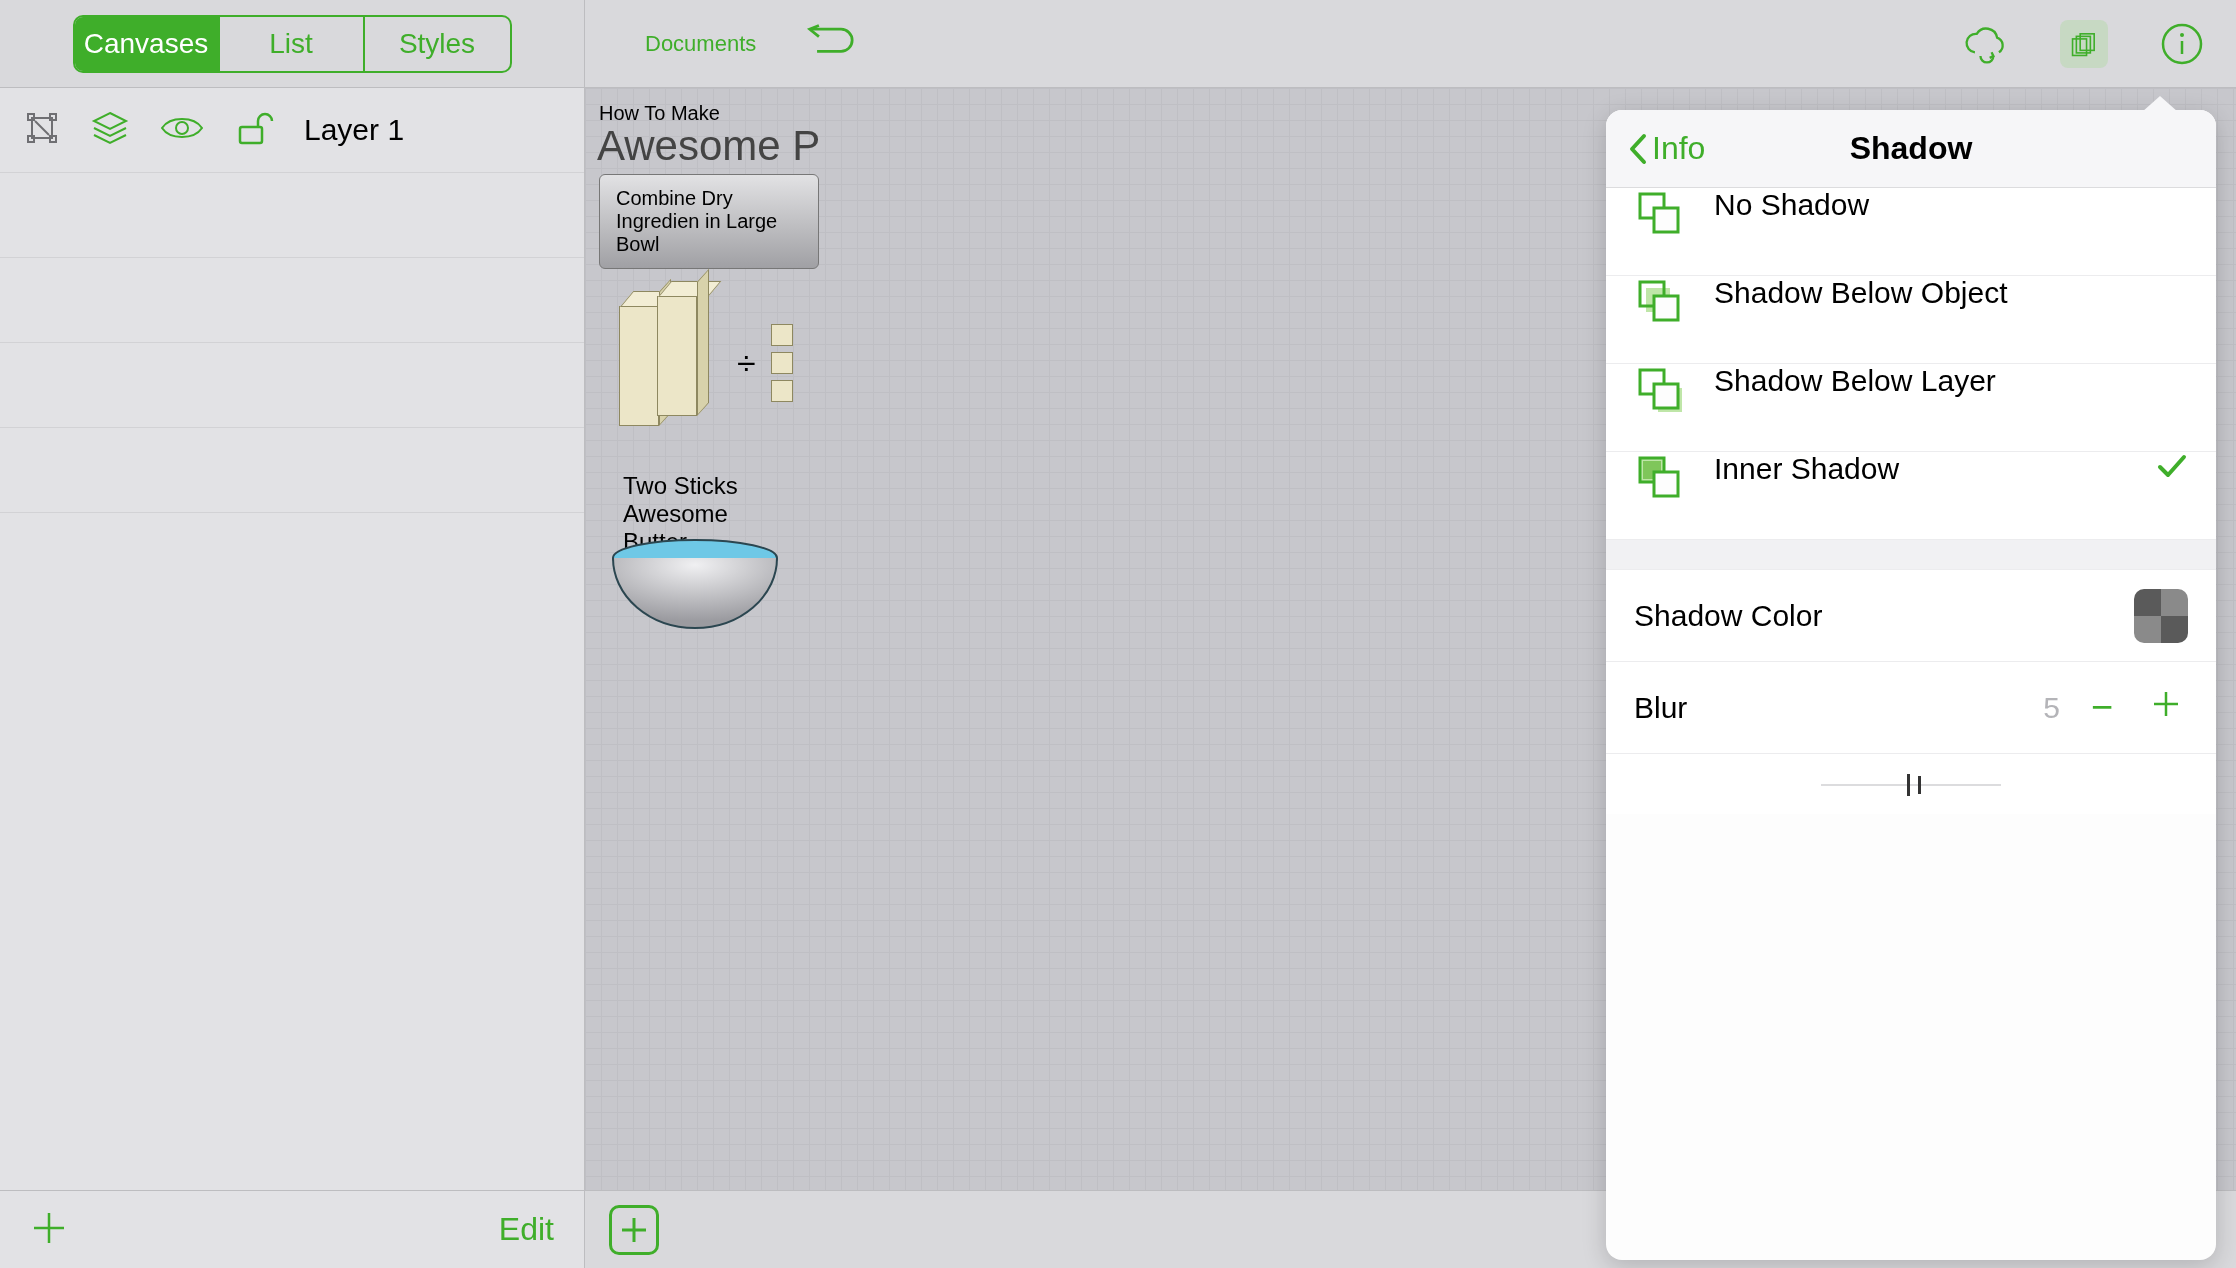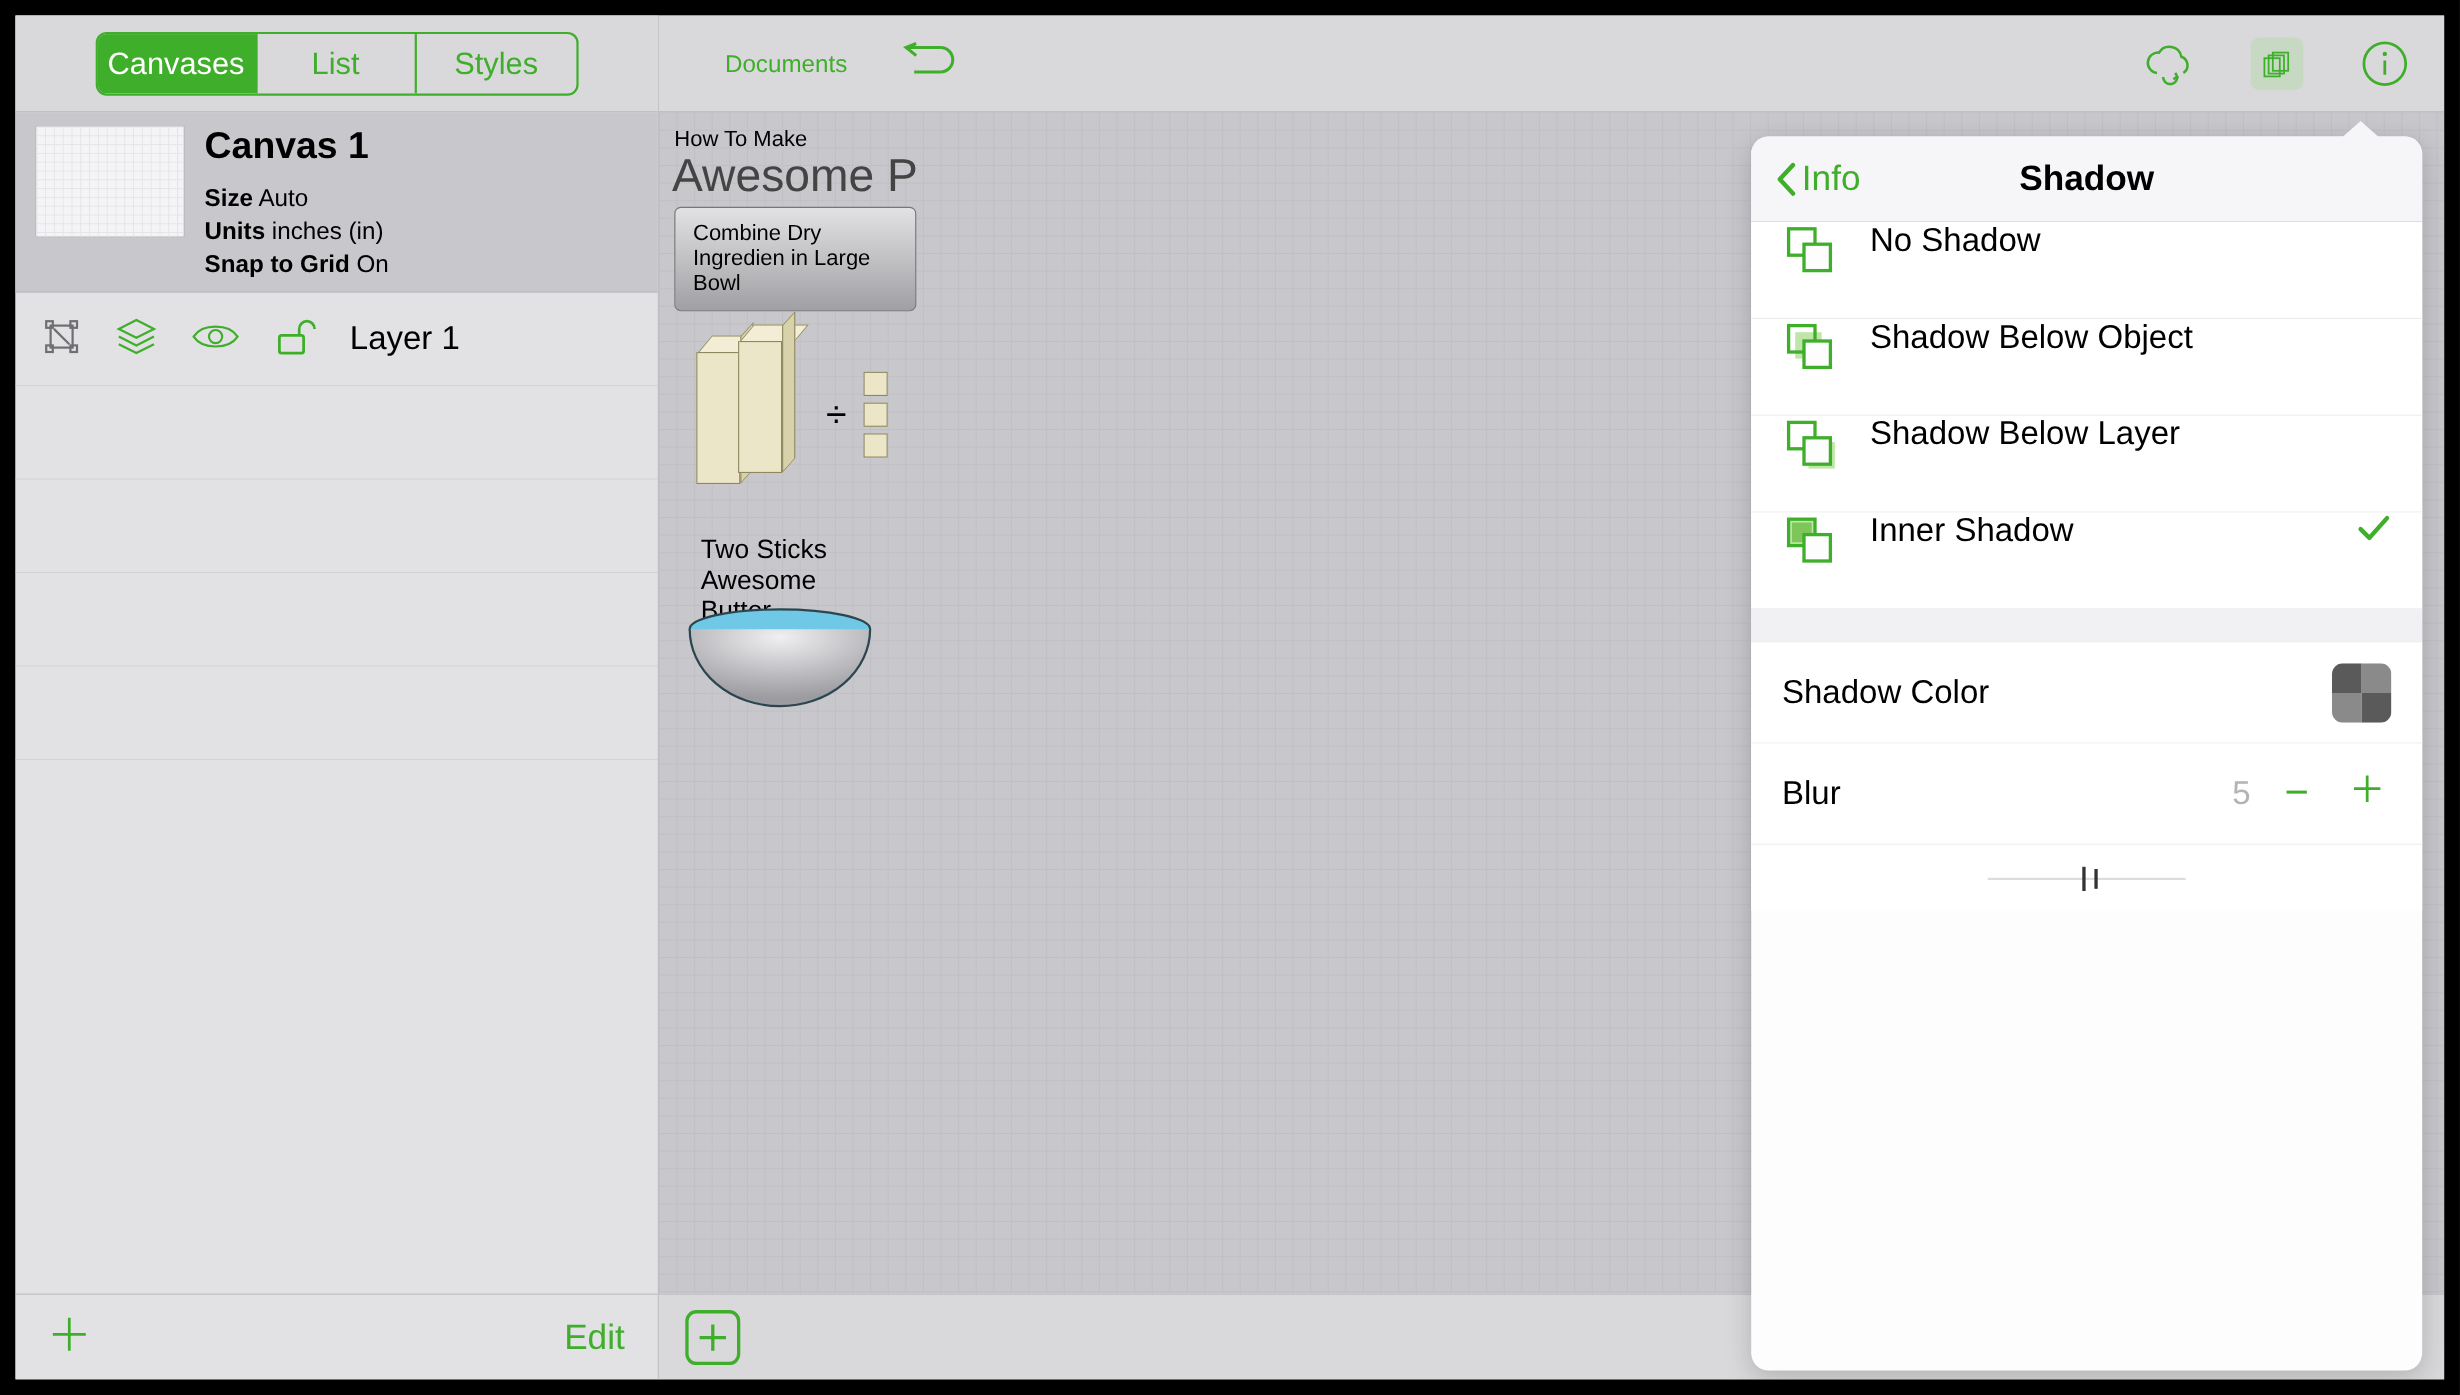--- a/index.html
+++ b/index.html
@@ -2,21 +2,21 @@
 <html><head>
 <meta charset="utf-8">
 <style>
 * { box-sizing: border-box; margin: 0; padding: 0; }
 html, body { width: 100%; height: 100%; background: #000; font-family: -apple-system, "Helvetica Neue", Helvetica, Arial, sans-serif; overflow: hidden; }
 
 
 .device {
   position: absolute; inset: 0;
   background: #000;
-  padding: 14px;
+  padding: 0;
 }
 .screen {
   width: 100%; height: 100%;
   background: #d9d9dc;
   position: relative;
   overflow: hidden;
 }
 
 
 .sidebar {
@@ -258,40 +258,20 @@
     <div class="sidebar">
 
       <div class="sidebar-toolbar">
         <div class="segmented">
           <div class="seg active">Canvases</div>
           <div class="seg">List</div>
           <div class="seg">Styles</div>
         </div>
       </div>
 
-      <div class="canvas-row">
-        <div class="thumb">
-          <div class="grid"></div>
-        </div>
-        <div class="canvas-info">
-          <div class="canvas-title">Canvas 1</div>
-          <div class="meta-line">
-            <span class="meta-label">Size</span>
-            <span>Auto</span>
-          </div>
-          <div class="meta-line">
-            <span class="meta-label">Units</span>
-            <span>inches (in)</span>
-          </div>
-          <div class="meta-line">
-            <span class="meta-label">Snap to Grid</span>
-            <span>On</span>
-          </div>
-        </div>
-      </div>
 
       <div class="layer-row">
         <span class="licon">
           <svg width="36" height="36" viewBox="0 0 36 36" fill="none" stroke="#6f6f73" stroke-width="2">
             <rect x="8" y="8" width="20" height="20"></rect>
             <rect x="4" y="4" width="6" height="6"></rect>
             <rect x="26" y="4" width="6" height="6"></rect>
             <rect x="4" y="26" width="6" height="6"></rect>
             <rect x="26" y="26" width="6" height="6"></rect>
             <line x1="11" y1="11" x2="25" y2="25"></line>

